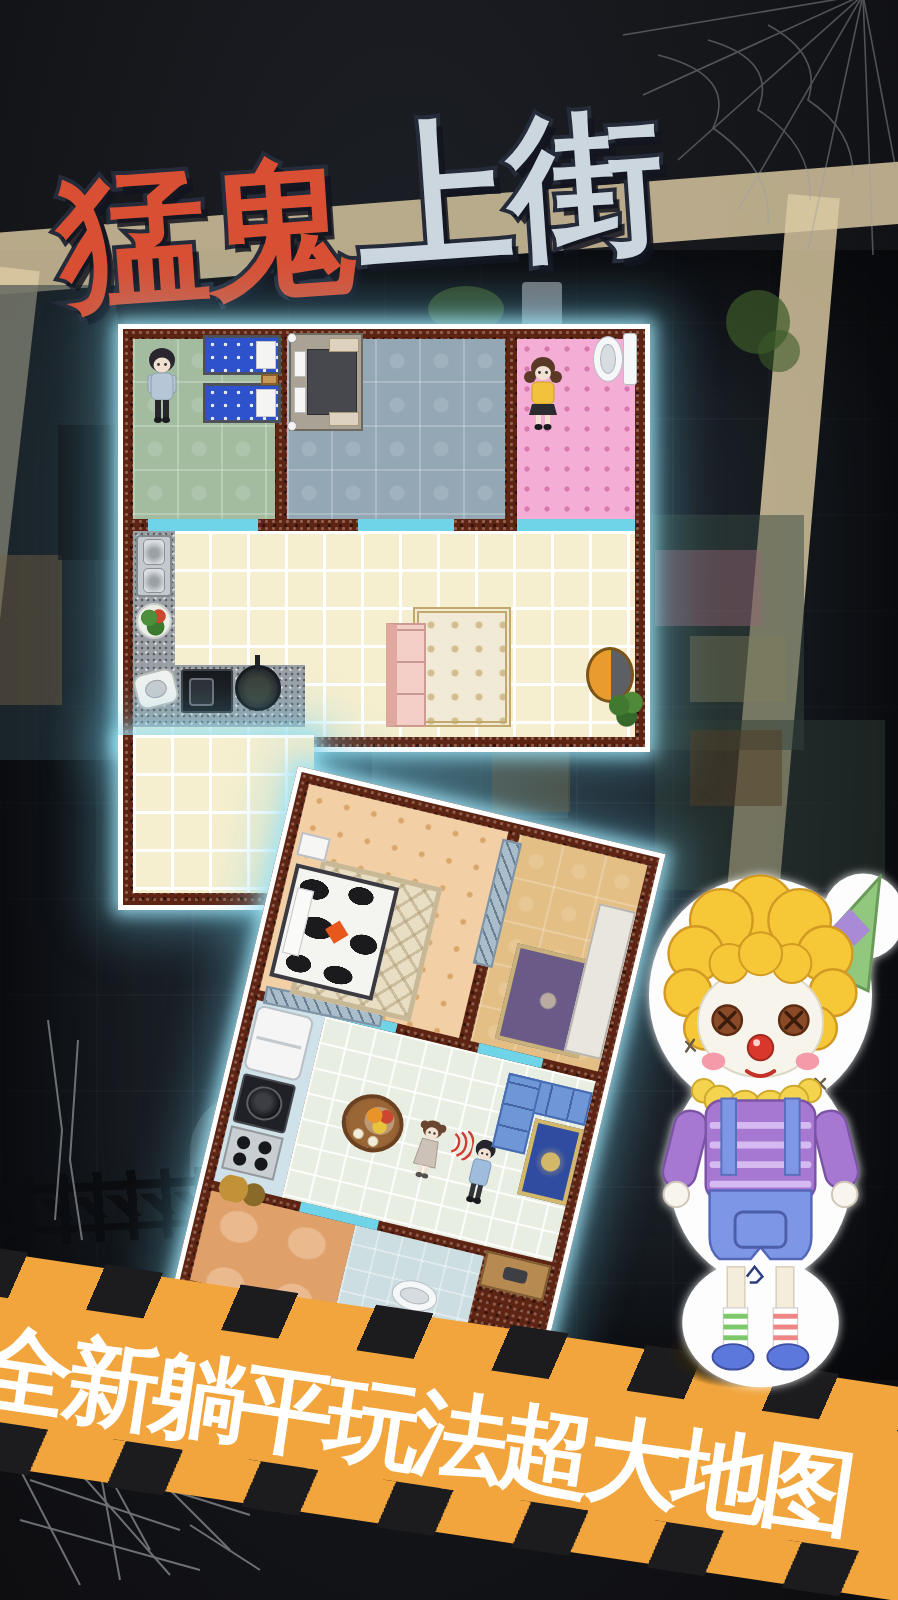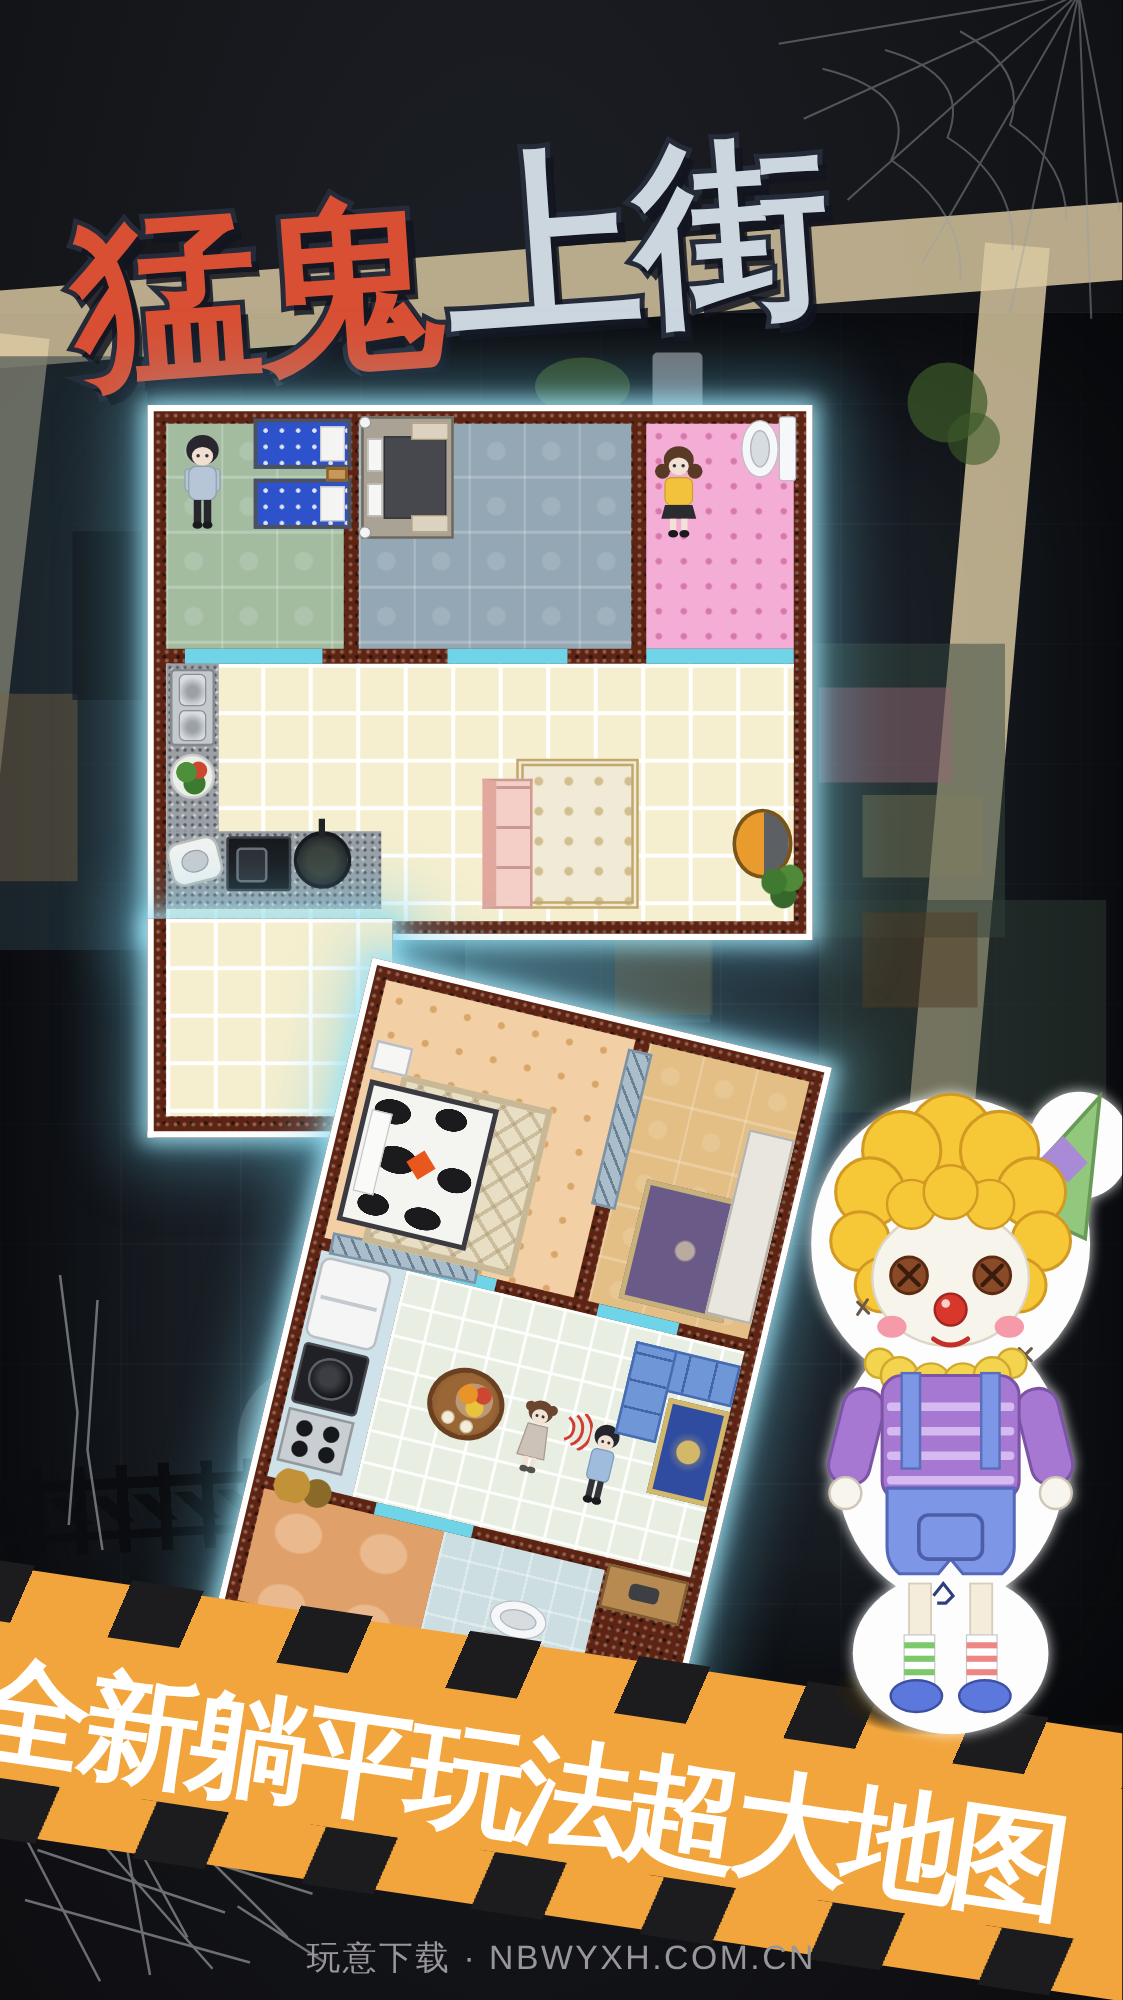--- a/index.html
+++ b/index.html
@@ -478,14 +478,13 @@
       <rect x="153" y="470" width="25" height="40" fill="#ffffff" stroke="#c8c8c8"></rect>
       <rect x="153" y="476" width="25" height="5" fill="#ef8686"></rect>
         <rect x="153" y="487" width="25" height="5" fill="#ef8686"></rect>
         <rect x="153" y="498" width="25" height="5" fill="#ef8686"></rect>
     </g>
 
     <ellipse cx="112" cy="520" rx="21" ry="13" fill="#5d78dc" stroke="#3e50a2" stroke-width="2"></ellipse>
     <ellipse cx="168" cy="520" rx="21" ry="13" fill="#5d78dc" stroke="#3e50a2" stroke-width="2"></ellipse>
   </svg>
 
-  <div class="abs footer">玩意下载 · NBWYXH.COM.CN</div>
 </div>
 
 </body></html>

